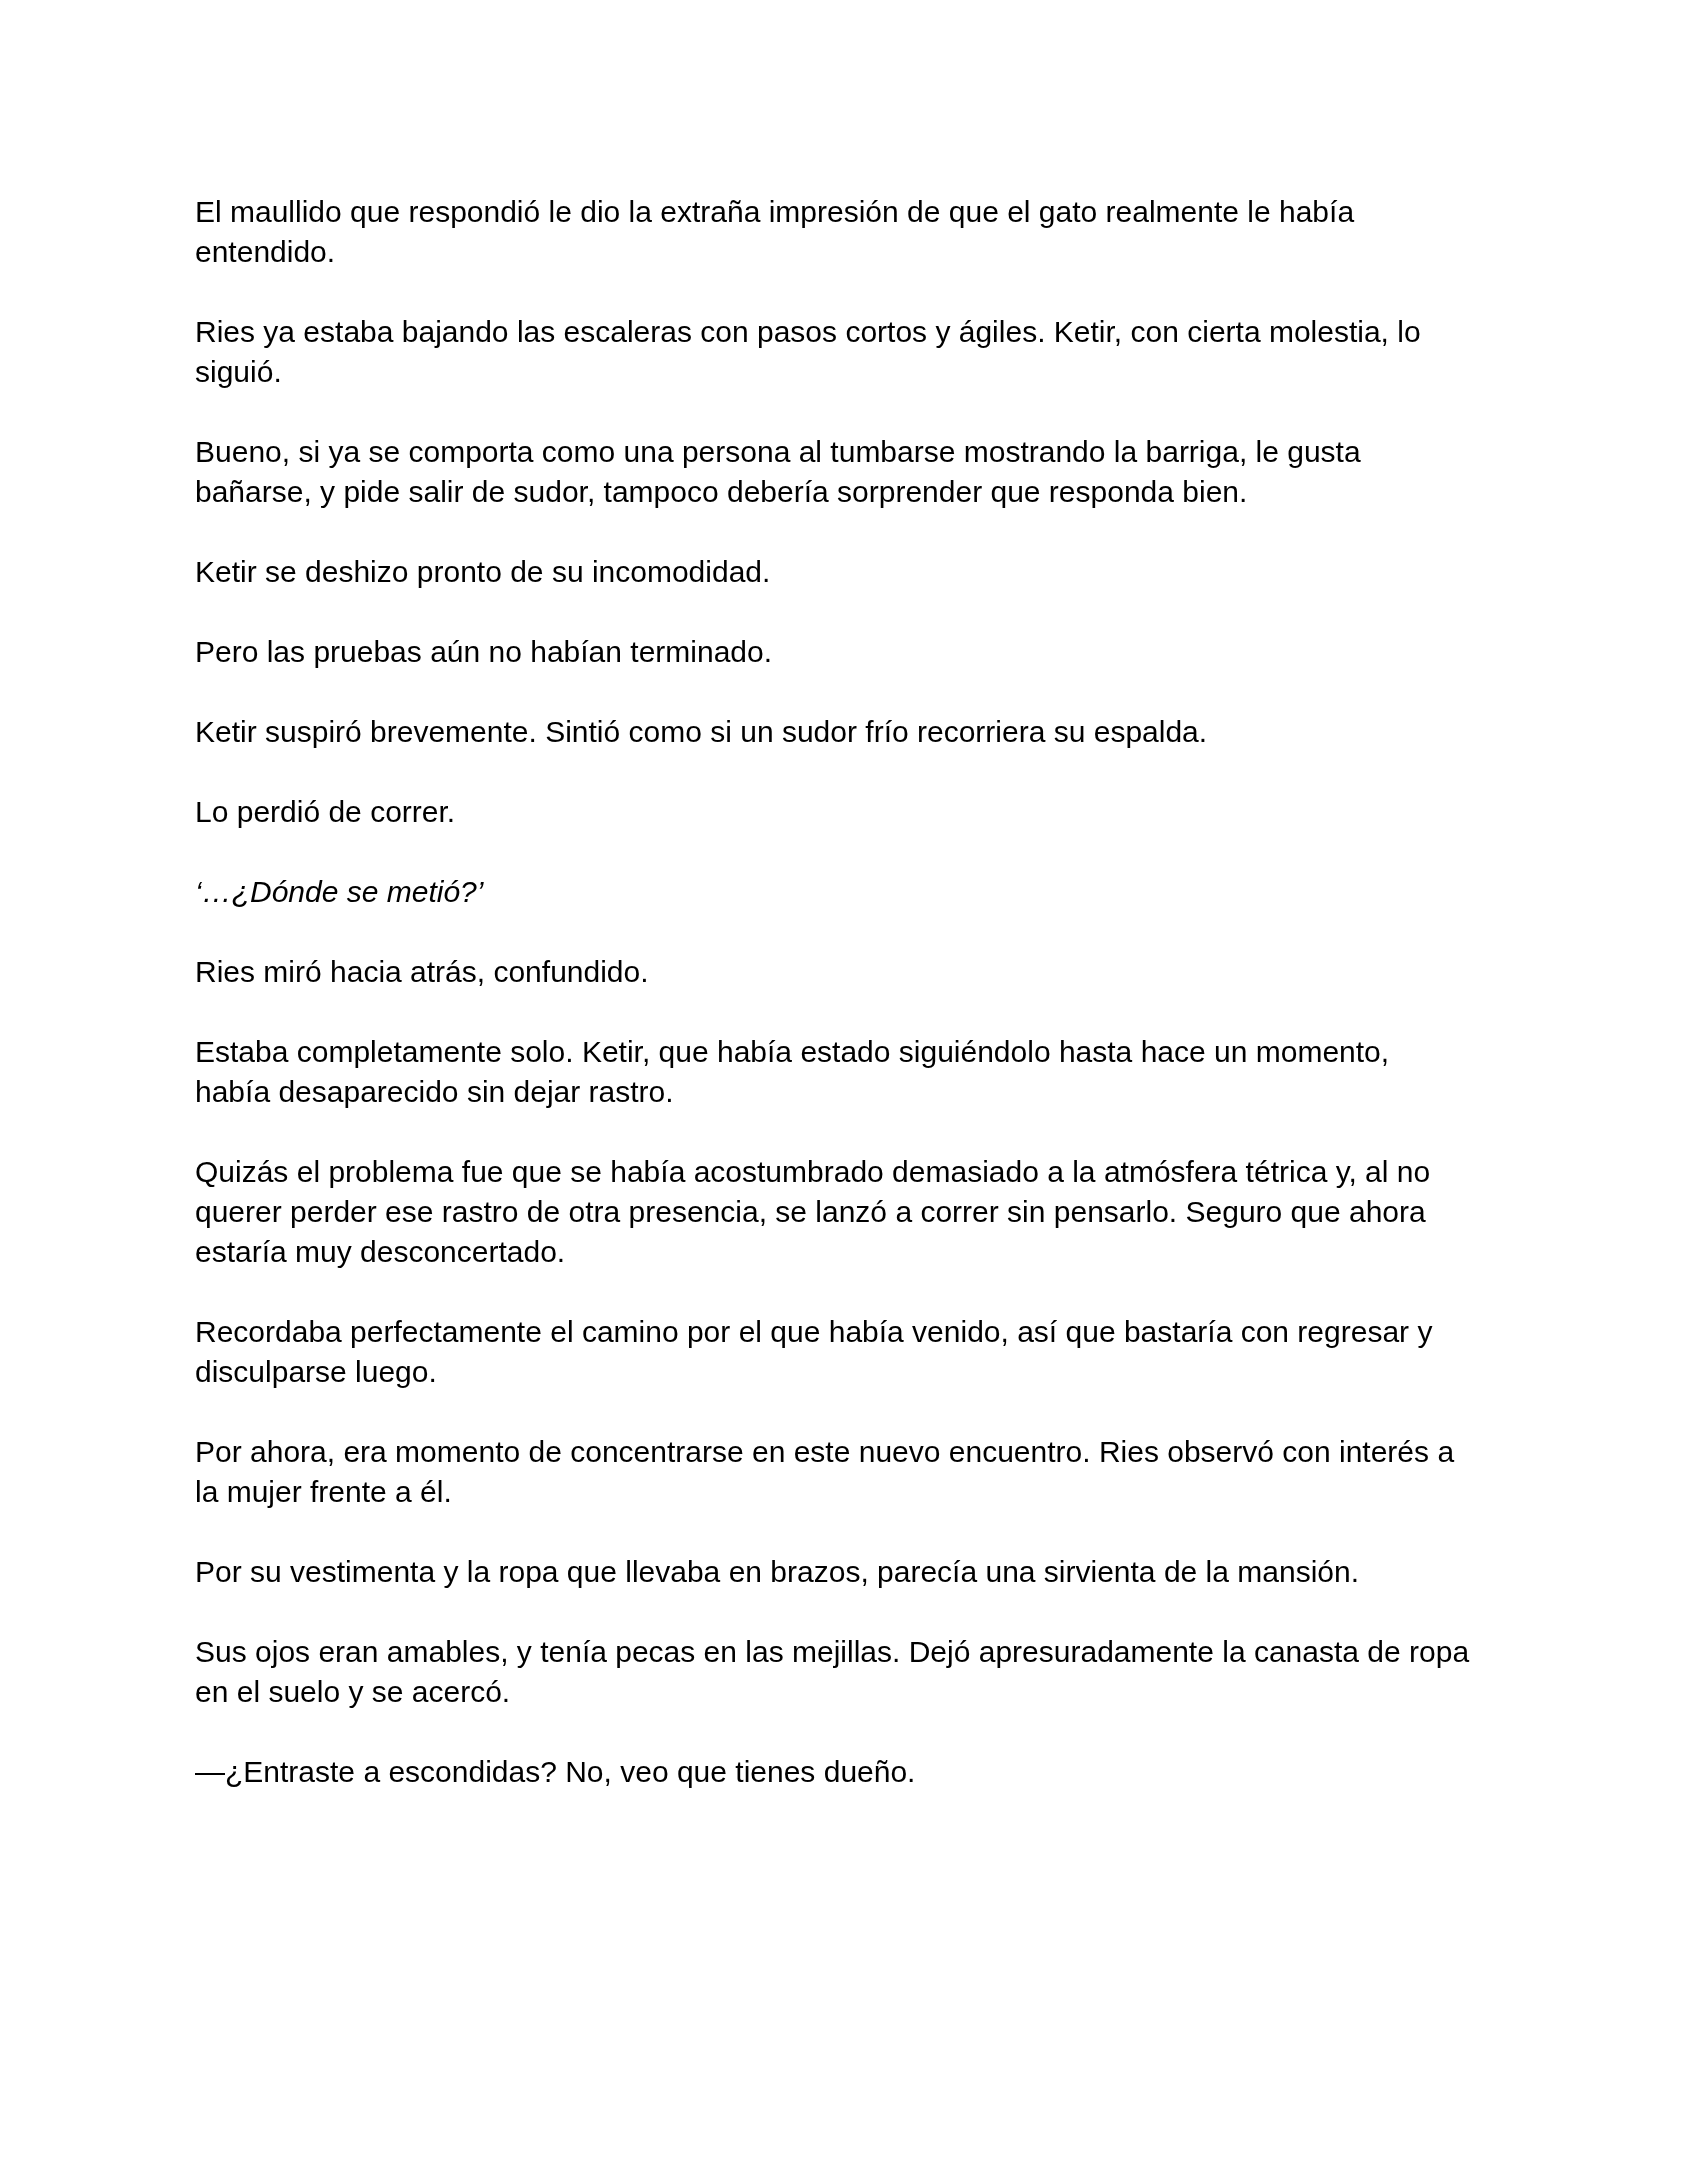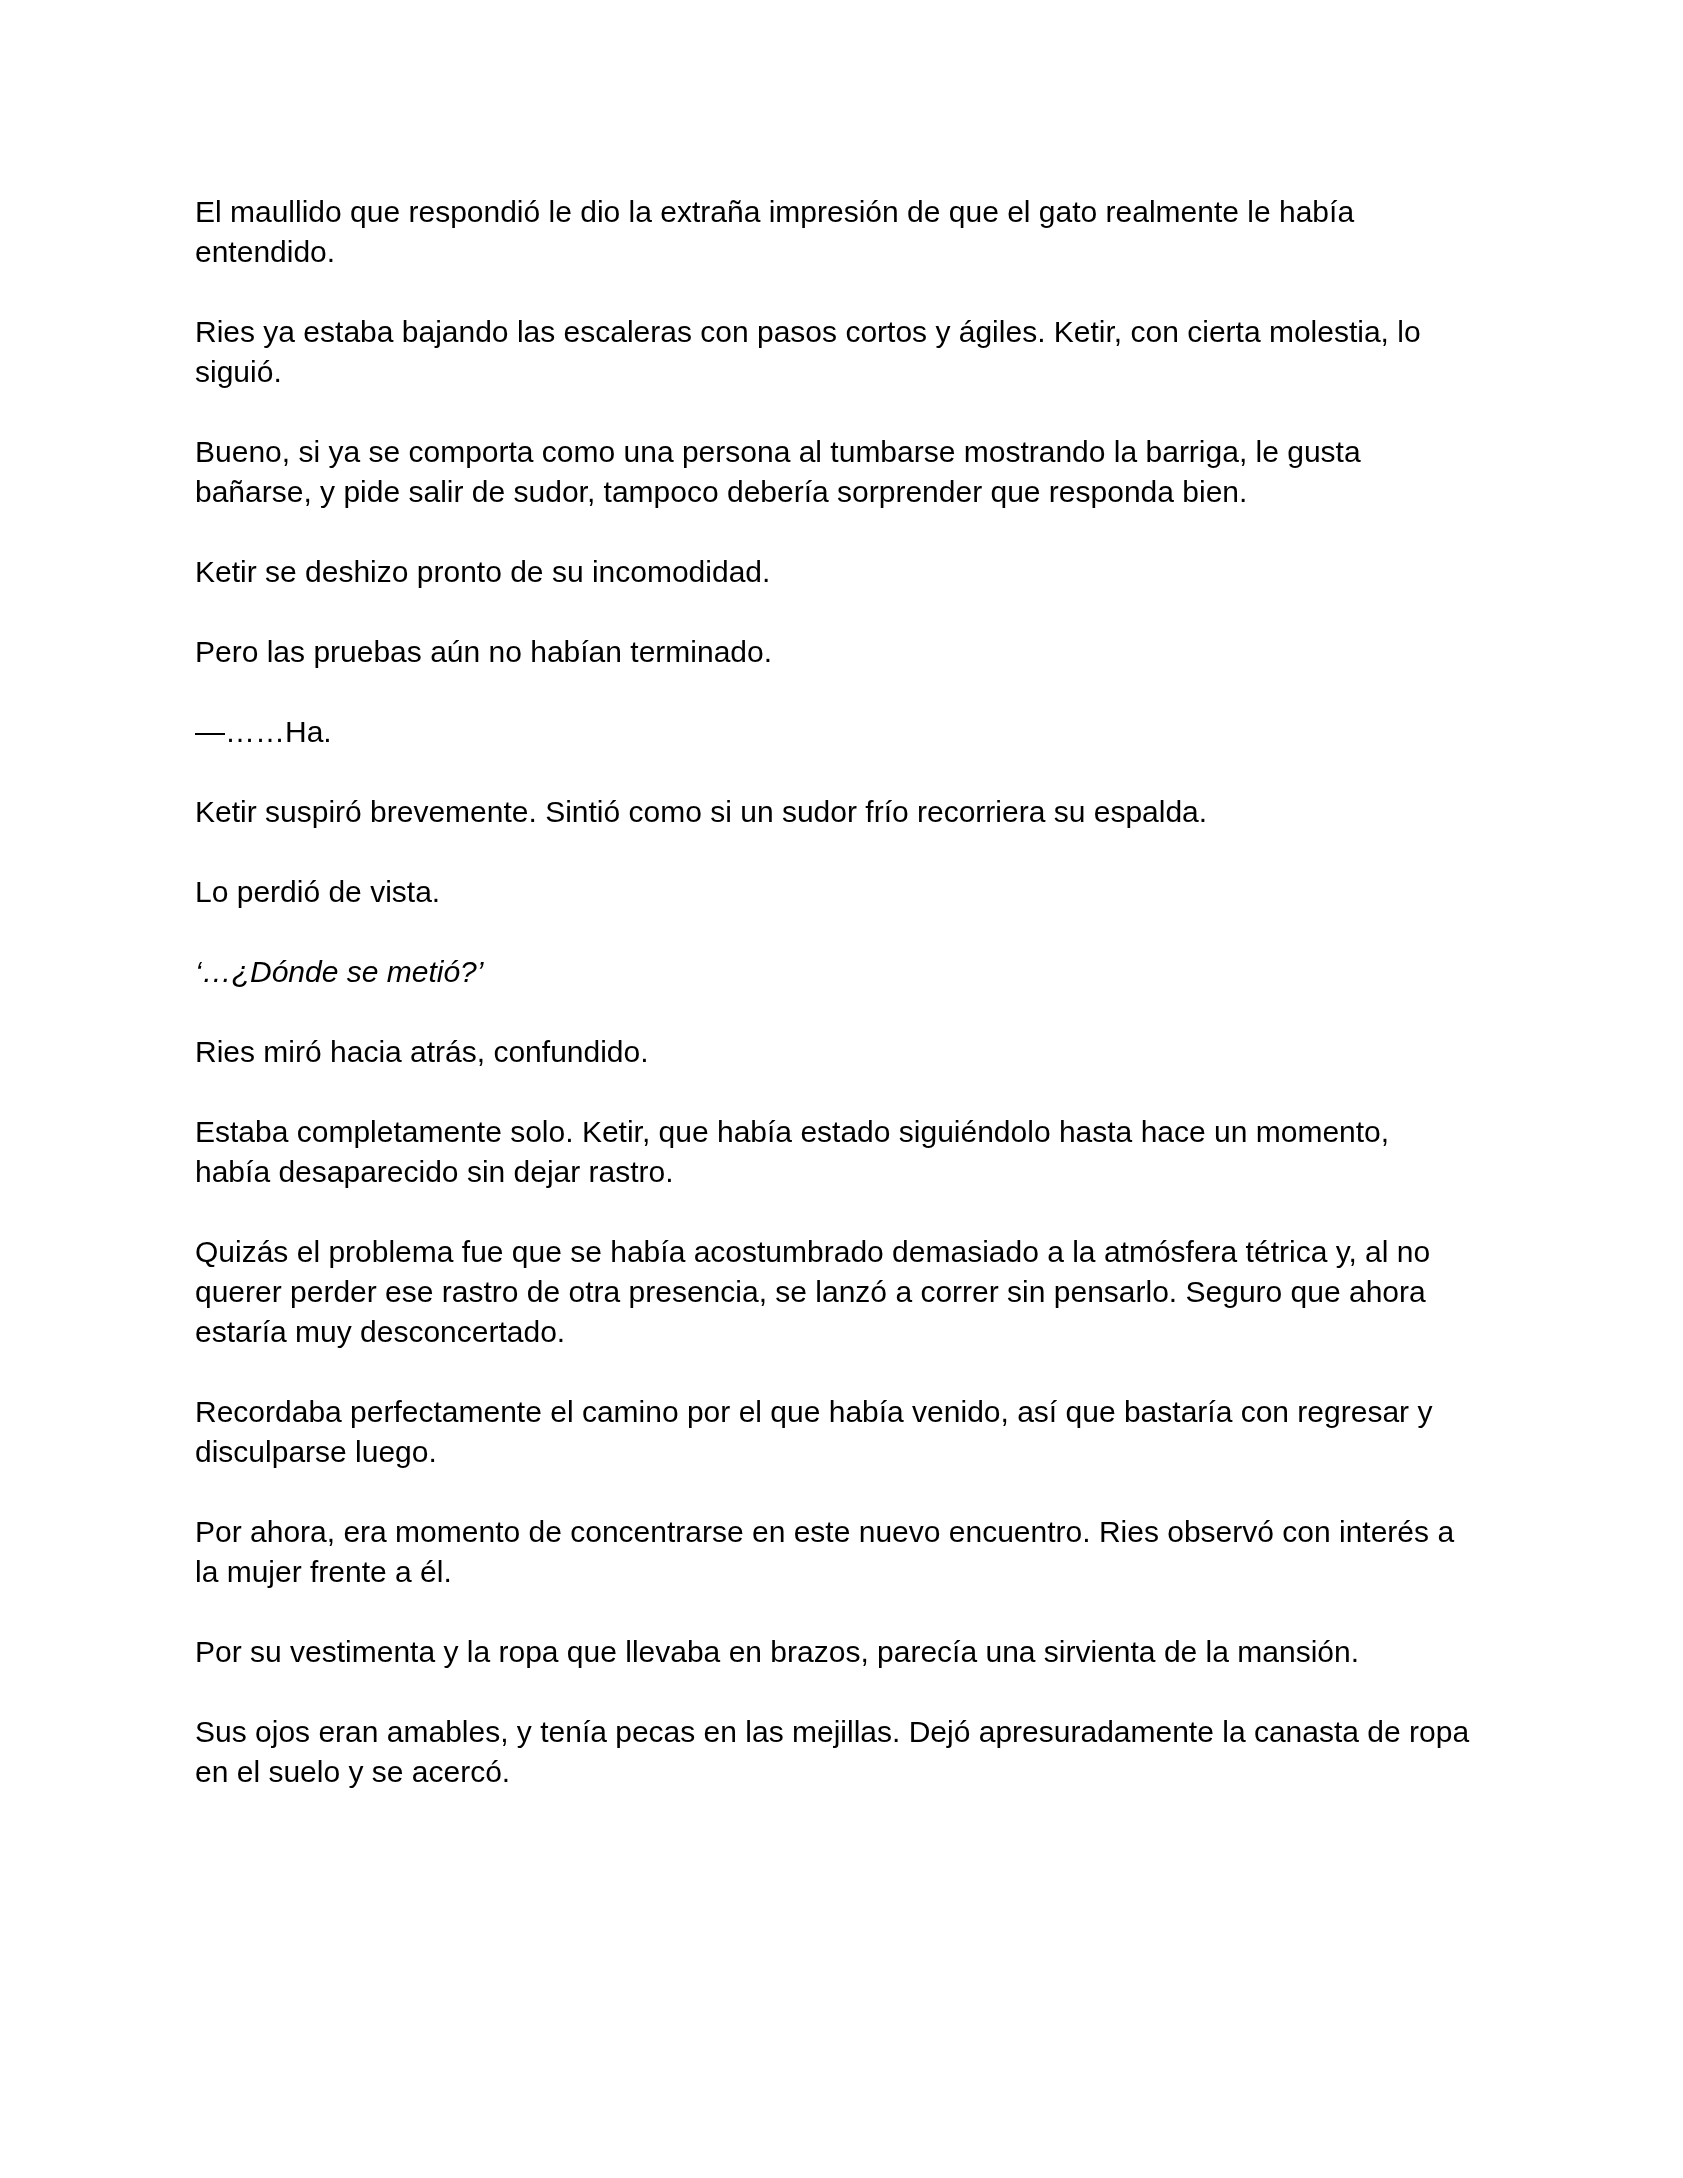--- a/index.html
+++ b/index.html
@@ -40,23 +40,22 @@
 <div class="page">
   <div class="content" id="document-content">
       <p>El maullido que respondió le dio la extraña impresión de que el gato realmente le había
 entendido.</p>
       <p>Ries ya estaba bajando las escaleras con pasos cortos y ágiles. Ketir, con cierta molestia, lo
 siguió.</p>
       <p>Bueno, si ya se comporta como una persona al tumbarse mostrando la barriga, le gusta
 bañarse, y pide salir de sudor, tampoco debería sorprender que responda bien.</p>
       <p>Ketir se deshizo pronto de su incomodidad.</p>
       <p>Pero las pruebas aún no habían terminado.</p>
-      <p>—……Ha.</p>
       <p>Ketir suspiró brevemente. Sintió como si un sudor frío recorriera su espalda.</p>
-      <p>Lo perdió de vista.</p>
+      <p>Lo perdió de correr.</p>
       <p class="italic">‘…¿Dónde se metió?’</p>
       <p>Ries miró hacia atrás, confundido.</p>
       <p>Estaba completamente solo. Ketir, que había estado siguiéndolo hasta hace un momento,
 había desaparecido sin dejar rastro.</p>
       <p>Quizás el problema fue que se había acostumbrado demasiado a la atmósfera tétrica y, al no
 querer perder ese rastro de otra presencia, se lanzó a correr sin pensarlo. Seguro que ahora
 estaría muy desconcertado.</p>
       <p>Recordaba perfectamente el camino por el que había venido, así que bastaría con regresar y
 disculparse luego.</p>
       <p>Por ahora, era momento de concentrarse en este nuevo encuentro. Ries observó con interés a

